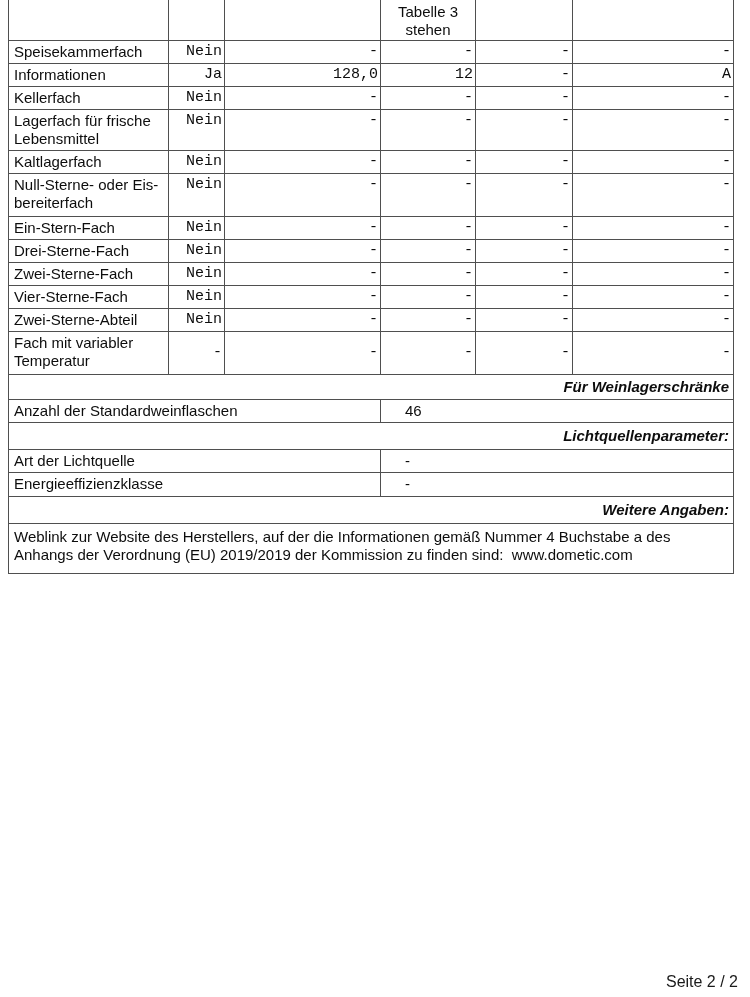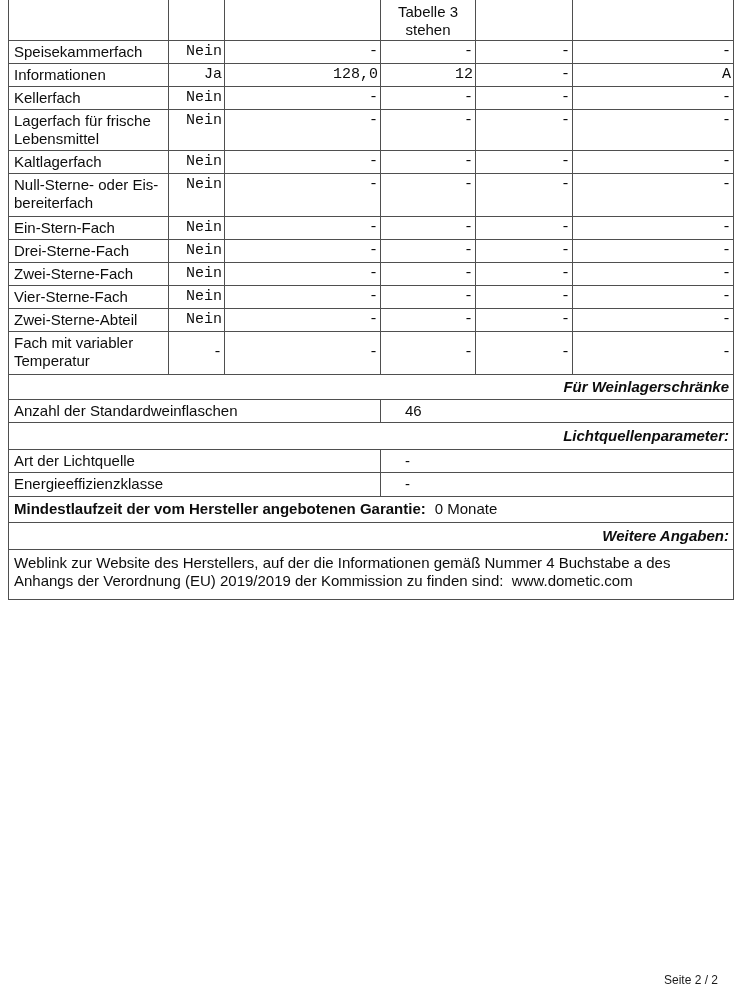--- a/index.html
+++ b/index.html
@@ -36,22 +36,22 @@
   td.mixed .b{font-weight:700;}
   td.mixed .v{font-weight:400;margin-left:9px;}
   td.weblink{
     text-align:left;vertical-align:top;padding:4px 6px 2px 5px;
     white-space:pre-wrap;line-height:20px;font-size:14.6px;
   }
   .rh40{height:40px}.rh21{height:21px}.rh22{height:22px}.rh23{height:23px}
   .rh24{height:24px}.rh25{height:25px}.rh26{height:26px}.rh27{height:27px}
   .rh41{height:41px}.rh43{height:43px}.rh50{height:50px}
   .footer{
-    position:absolute;top:973px;right:32px;
-    font-size:12px;color:#1a1a1a;
+    position:absolute;top:973px;right:12px;
+    font-size:16px;color:#1a1a1a;
   }
 </style>
 </head>
 <body>
 
 <div class="sheet">
 
   <table class="ds">
     <colgroup>
       <col style="width:160px">
@@ -200,25 +200,20 @@
     <tr class="rh23">
       <td class="kv-l" colspan="3">Art der Lichtquelle</td>
       <td class="kv-v" colspan="3">-</td>
     </tr>
 
     <tr class="rh24">
       <td class="kv-l" colspan="3">Energieeffizienzklasse</td>
       <td class="kv-v" colspan="3">-</td>
     </tr>
 
-    <tr class="rh26">
-      <td class="mixed" colspan="6">
-        <span class="b">Mindestlaufzeit der vom Hersteller angebotenen Garantie:</span><span class="v">0 Monate</span>
-      </td>
-    </tr>
 
     <tr class="rh27">
       <td class="sect" colspan="6">Weitere Angaben:</td>
     </tr>
 
     <tr class="rh50">
       <td class="weblink" colspan="6">Weblink zur Website des Herstellers, auf der die Informationen gemäß Nummer 4 Buchstabe a des Anhangs der Verordnung (EU) 2019/2019 der Kommission zu finden sind:  www.dometic.com</td>
     </tr>
 
   </tbody>

